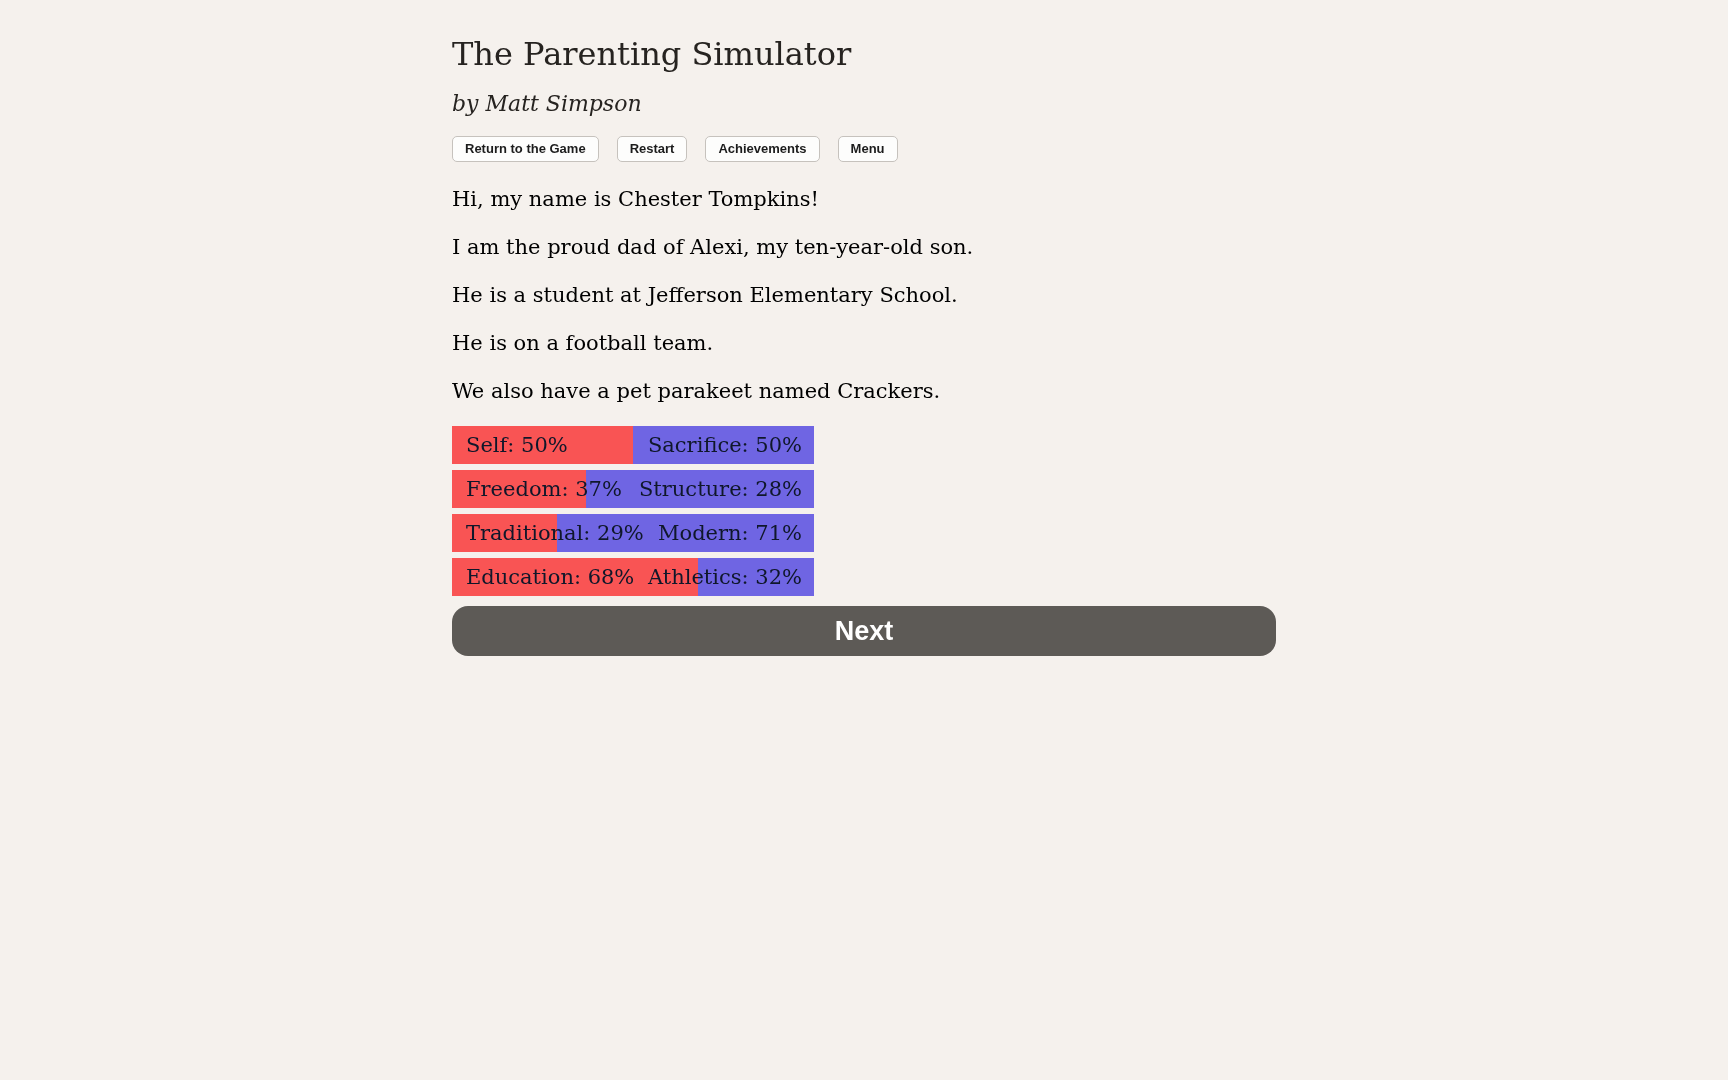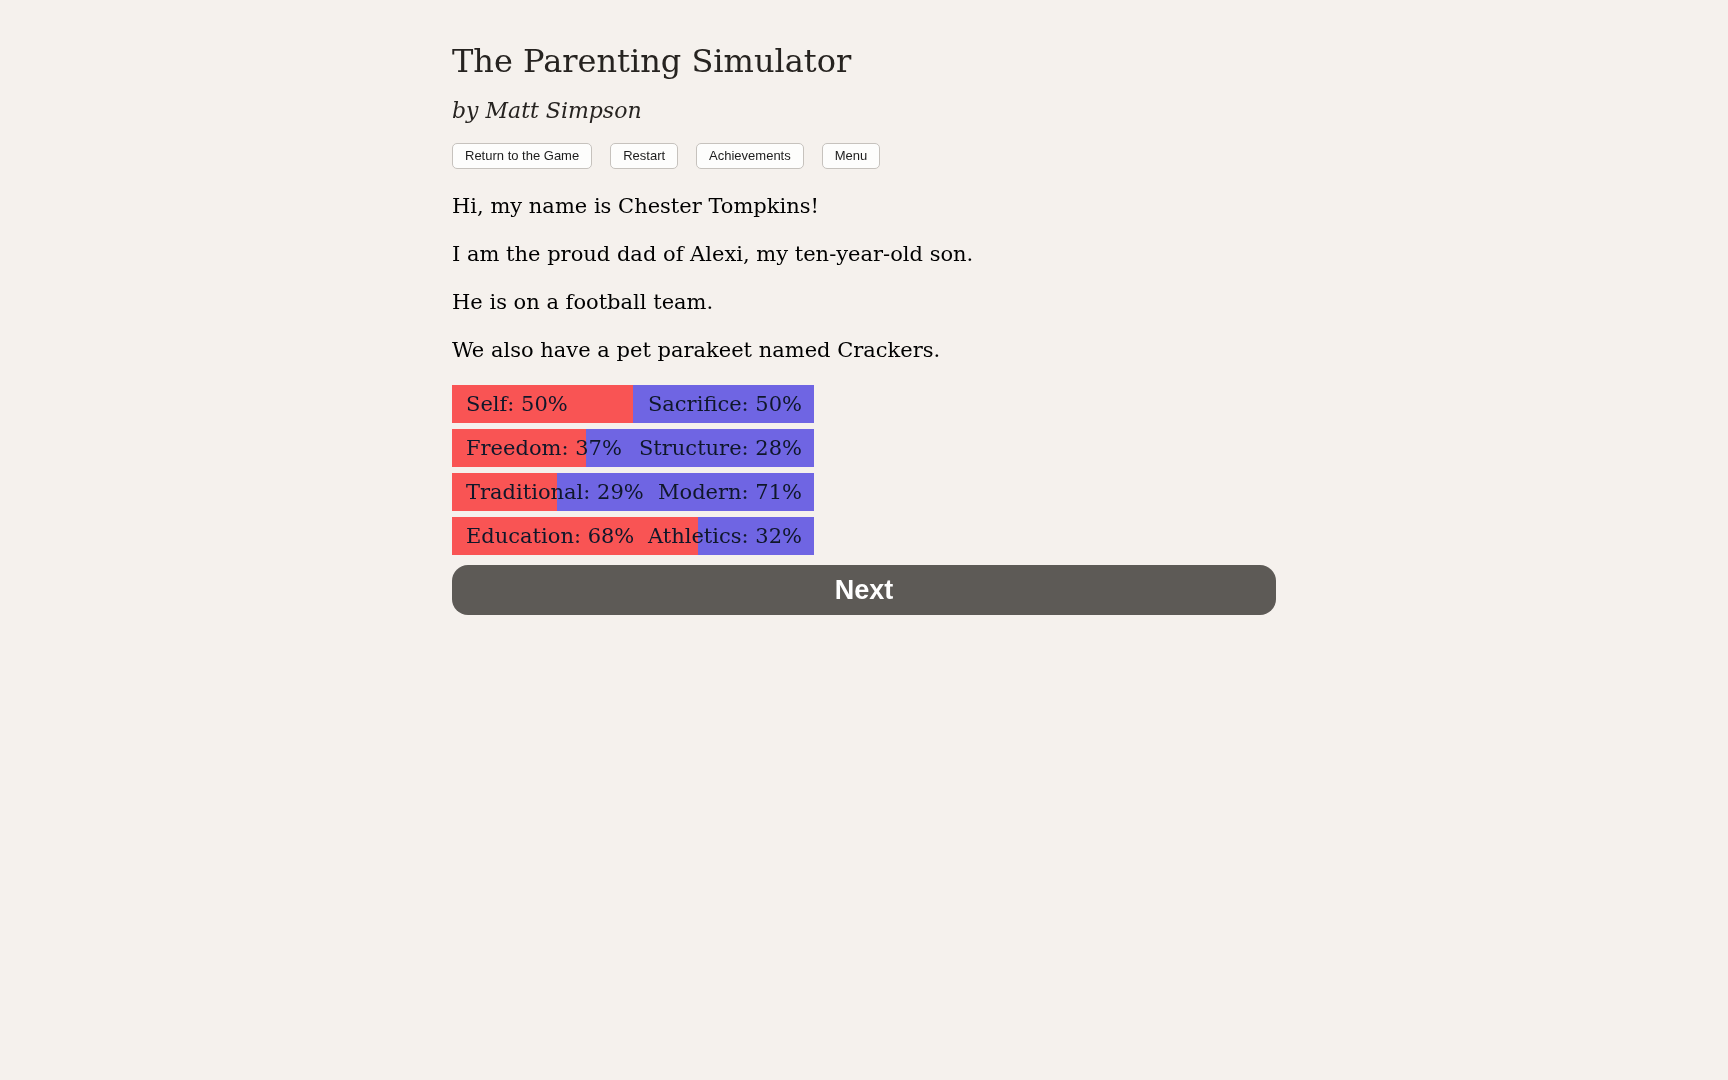--- a/index.html
+++ b/index.html
@@ -4,21 +4,21 @@
 <style>
   * { margin: 0; padding: 0; box-sizing: border-box; }
   html, body { width: 1728px; height: 1080px; overflow: hidden; }
   body {
     background: #f5f1ed;
     font-family: "DejaVu Serif", serif;
     color: #2e2b28;
   }
   .container {
     width: 824px;
-    margin: 16px auto;
+    margin: 9px auto;
     padding-top: 26px;
   }
   .page-title {
     font-size: 32px;
     font-weight: 400;
     line-height: 1.2;
     color: #262320;
   }
   .author {
     margin-top: 18px;
@@ -29,21 +29,21 @@
   }
   .nav-row {
     margin-top: 20px;
     display: flex;
     gap: 18px;
     align-items: center;
   }
   .nav-btn {
     font-family: "Liberation Sans", sans-serif;
     font-size: 13px;
-    font-weight: 400;
+    font-weight: 700;
     color: #1c1c1c;
     background: #fdfdfc;
     border: 1px solid #c6c2bd;
     border-radius: 5px;
     padding: 4px 12px;
     line-height: 16px;
     cursor: pointer;
     white-space: nowrap;
   }
   .story { margin-top: 24px; }
@@ -106,20 +106,21 @@
   <div class="nav-row">
     <button class="nav-btn">Return to the Game</button>
     <button class="nav-btn">Restart</button>
     <button class="nav-btn">Achievements</button>
     <button class="nav-btn">Menu</button>
   </div>
 
   <div class="story">
     <p>Hi, my name is Chester Tompkins!</p>
     <p>I am the proud dad of Alexi, my ten-year-old son.</p>
+    <p>He is a student at Jefferson Elementary School.</p>
     <p>He is on a football team.</p>
     <p>We also have a pet parakeet named Crackers.</p>
   </div>
 
   <div class="stats">
 
     <div class="stat-row" style="background: rgb(111, 101, 227);">
       <div class="stat-fill" style="width: 50%; background: rgb(249, 84, 84);"></div>
       <span class="stat-left">Self: 50%</span>
       <span class="stat-right">Sacrifice: 50%</span>

